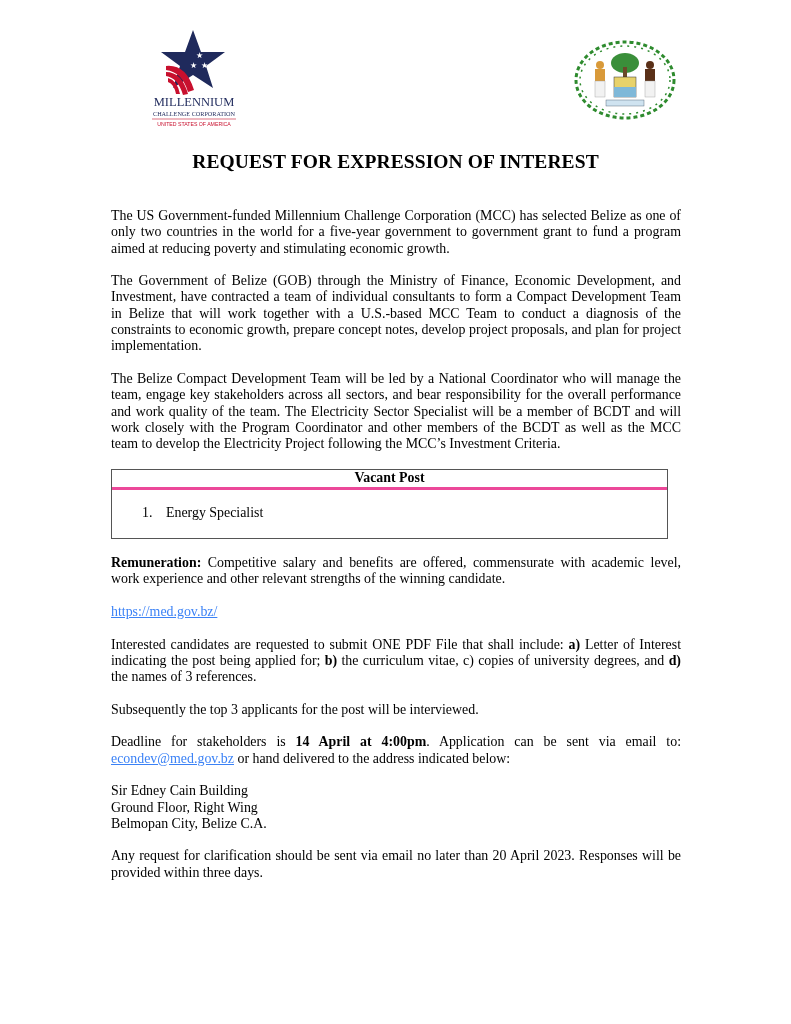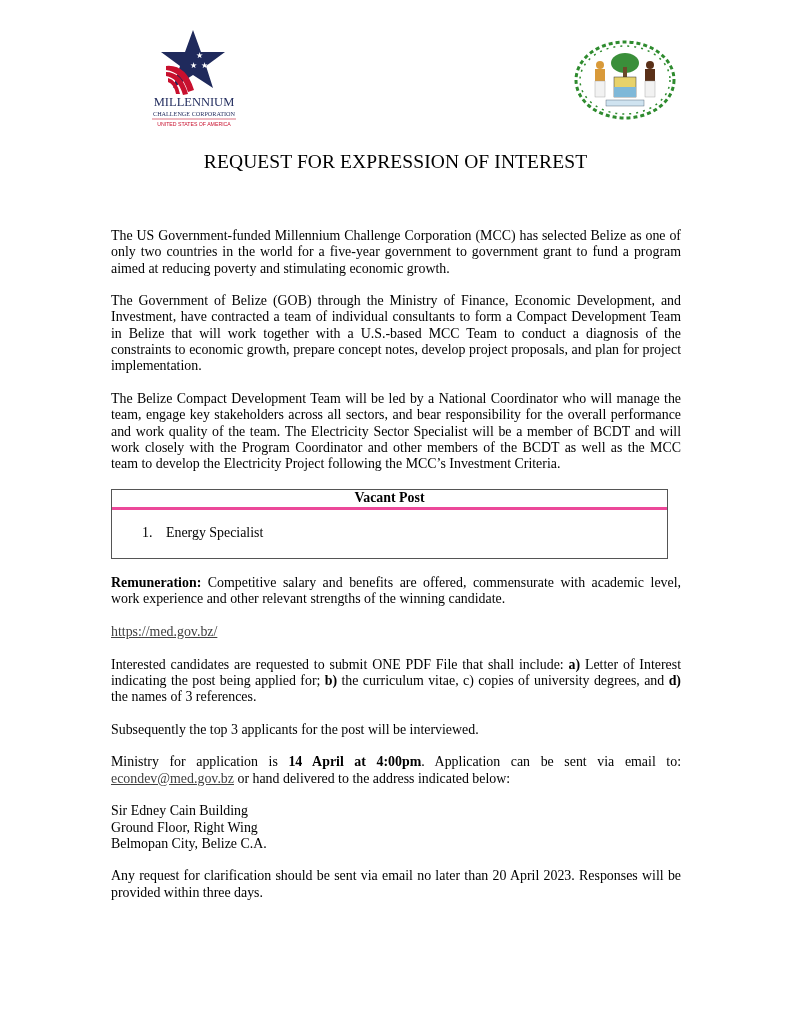--- a/index.html
+++ b/index.html
@@ -1,30 +1,30 @@
 <!DOCTYPE html>
 <html><head>
 <meta charset="utf-8">
 <style>
   html, body { margin: 0; padding: 0; background: #ffffff; }
   body { width: 791px; height: 1024px; position: relative; overflow: hidden;
          font-family: "Liberation Serif", serif; color: #000; }
   .logo-mcc { position: absolute; left: 146px; top: 28px; width: 96px; height: 102px; }
   .logo-belize { position: absolute; left: 572px; top: 37px; width: 106px; height: 86px; }
   .title { position: absolute; left: 0; width: 791px; top: 151px; text-align: center;
-           font-weight: normal; font-size: 19.5px; letter-spacing: 0.1px; }
+           font-weight: bold; font-size: 19.5px; letter-spacing: 0.1px; }
   .content { position: absolute; left: 111px; top: 208px; width: 570px;
-             font-size: 13.9px; line-height: 16.3px; margin-top: 20px; }
+             font-size: 13.9px; line-height: 16.3px; }
   .content p { margin: 0 0 16.3px 0; text-align: justify; }
   .content p.left { text-align: left; }
   .vacant { border: 1px solid #555; width: 557px; margin: 0 0 16px 0; box-sizing: border-box; }
   .vacant-head { text-align: center; font-weight: bold; border-bottom: 3px solid #ec4899; padding: 0 0 1px 0; }
   .vacant-body { height: 48px; padding-left: 30px; padding-top: 15px; box-sizing: border-box; font-weight: normal; }
   .vacant-body .num { display: inline-block; width: 24px; }
-  a { color: #404040; text-decoration: underline; }
+  a { color: #3b82f6; text-decoration: underline; }
   .addr div { line-height: 16.3px; }
 </style>
 </head>
 <body>
 
 <div class="logo-mcc">
   <svg width="96" height="102" viewBox="0 0 96 102">
     <polygon points="47,2 55,24 79,24 60,38 67,60 47,47 27,60 34,38 15,24 39,24" fill="#1f2a5c"></polygon>
     <path d="M20,38 Q40,36 48,62 L42,64 Q36,44 20,42 Z" fill="#c8102e"></path>
     <path d="M20,44 Q36,44 42,66 L37,67 Q32,50 20,48 Z" fill="#c8102e"></path>
@@ -72,21 +72,21 @@
   </div>
 
   <p><b>Remuneration:</b><span> Competitive salary and benefits are offered, commensurate with academic level, work experience and other relevant strengths of the winning candidate.</span><br></p>
 
   <p class="left"><a href="#">https://med.gov.bz/</a></p>
 
   <p><span>Interested candidates are requested to submit ONE PDF File that shall include: </span><b>a)</b><span> Letter of Interest indicating the post being applied for; </span><b>b)</b><span> the curriculum vitae, c) copies of university degrees, and </span><b>d)</b><span> the names of 3 references.</span></p>
 
   <p class="left">Subsequently the top 3 applicants for the post will be interviewed.</p>
 
-  <p><span>Ministry for application is </span><b>14 April at 4:00pm</b><span>. Application can be sent via email to: </span><a href="#">econdev@med.gov.bz</a><span> or hand delivered to the address indicated below:</span></p>
+  <p><span>Deadline for stakeholders is </span><b>14 April at 4:00pm</b><span>. Application can be sent via email to: </span><a href="#">econdev@med.gov.bz</a><span> or hand delivered to the address indicated below:</span></p>
 
   <div class="addr" style="margin-bottom:16.3px">
     <div>Sir Edney Cain Building</div>
     <div>Ground Floor, Right Wing</div>
     <div>Belmopan City, Belize C.A.</div>
   </div>
 
   <p>Any request for clarification should be sent via email no later than 20 April 2023. Responses will be provided within three days.</p>
 </div>
 

